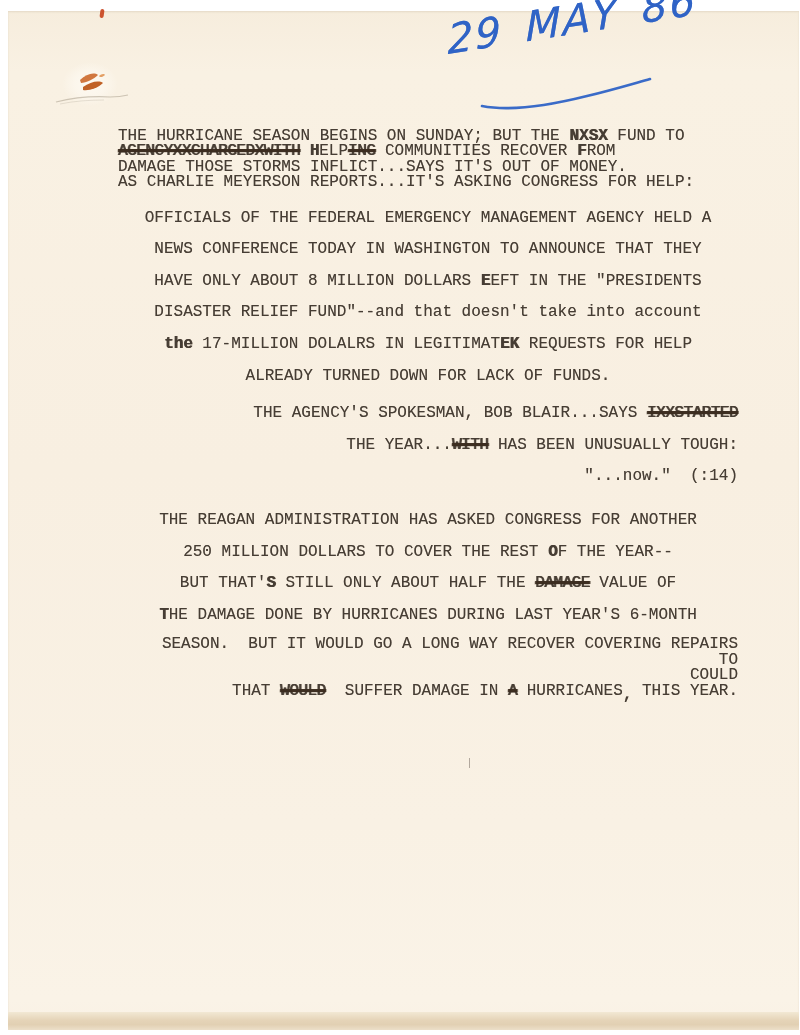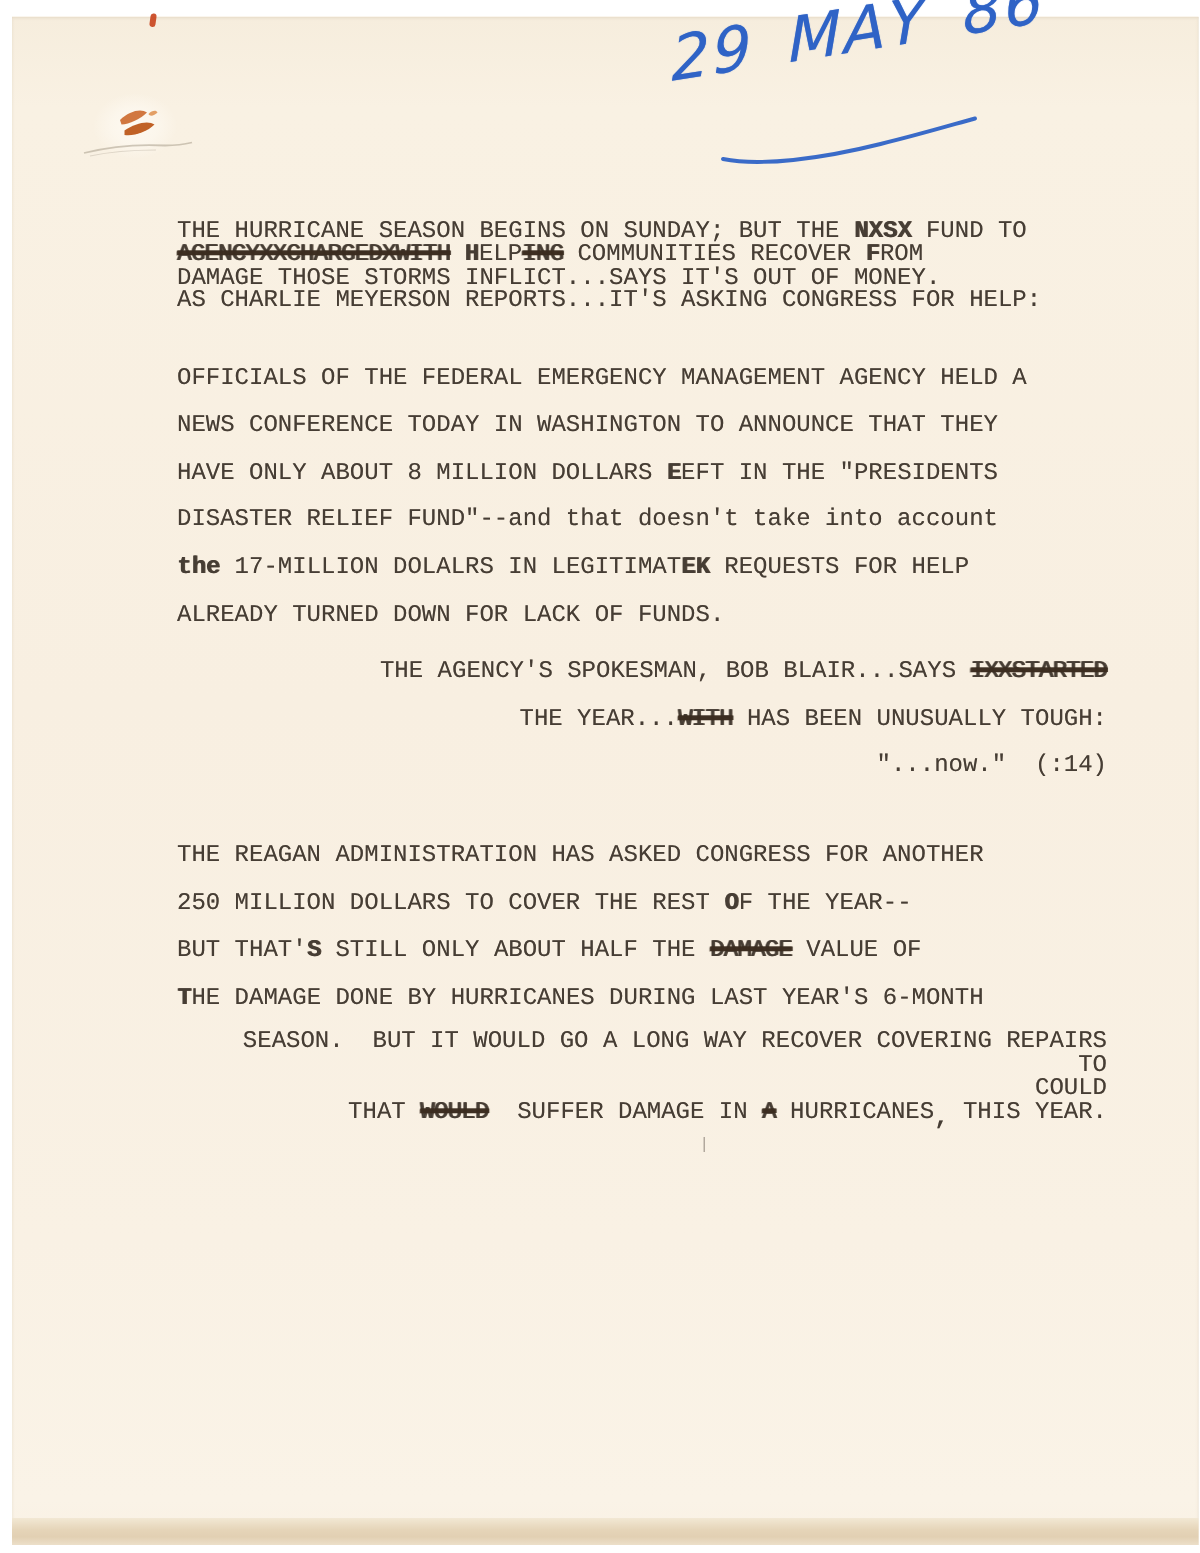--- a/index.html
+++ b/index.html
@@ -21,29 +21,29 @@
         #f9f1e4 100%);
     box-shadow:inset 0 1px 2px rgba(180,160,130,.25);
   }
   .page-bottom-band{
     position:absolute;left:0;right:0;bottom:0;height:18px;
     background:linear-gradient(180deg,#f2e8d4 0%,#e5d4b8 45%,#e2d0b3 70%,#ecdfc9 100%);
     filter:blur(.4px);
   }
   
   .typed{
-    position:absolute;left:118px;top:147px;width:620px;
+    position:absolute;left:118px;top:129px;width:620px;
     font-size:16px;color:#463d34;
     text-shadow:0 0 .4px rgba(70,60,48,.5);
   }
   .line{white-space:pre;}
   .para-single .line{line-height:15.4px;}
   .para-double .line{line-height:31.6px;}
   .para{margin:0;}
-  .m28{margin-top:28px;}
+  .m28{margin-top:12px;text-align:center;}
   .m6{margin-top:6px;text-align:right;}
   .seg-p{font-weight:400;}
   .seg-o{font-weight:700;text-shadow:.7px 0 0 rgba(55,42,30,.85);}
   .seg-x{
     font-weight:400;
     text-decoration:line-through;
     text-decoration-thickness:2.5px;
     text-decoration-color:rgba(60,45,32,.85);
     text-shadow:.7px 0 0 rgba(55,42,30,.8), -0.5px .4px 0 rgba(55,42,30,.45);
     letter-spacing:-.5px;

